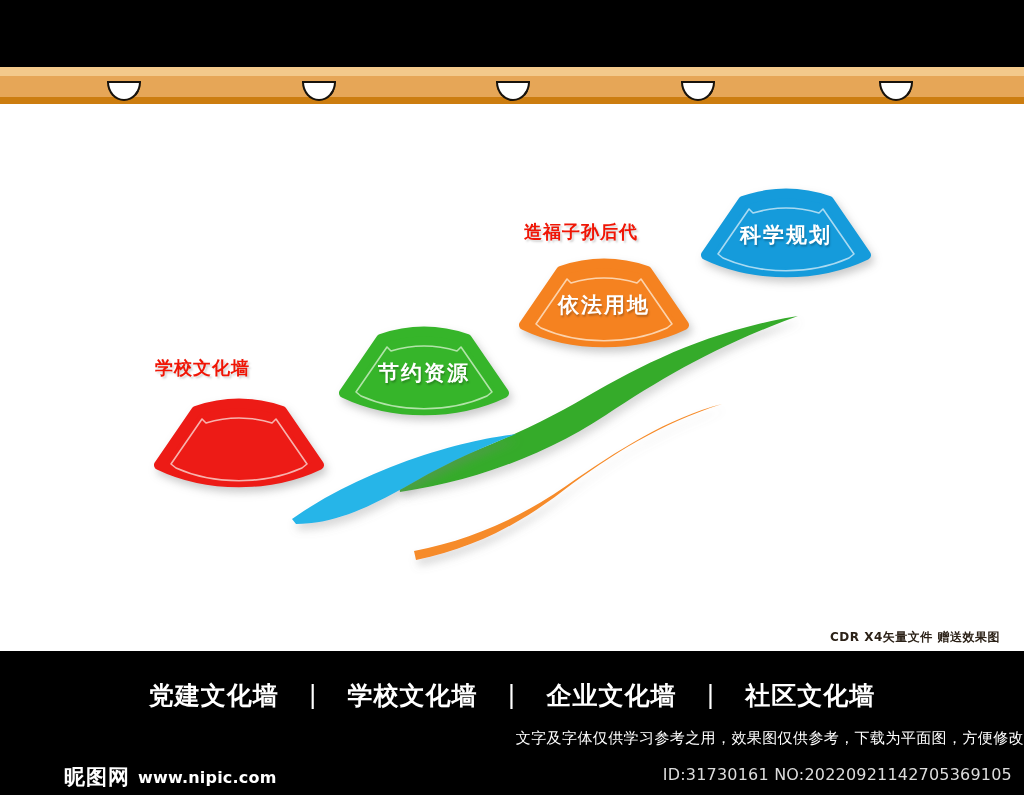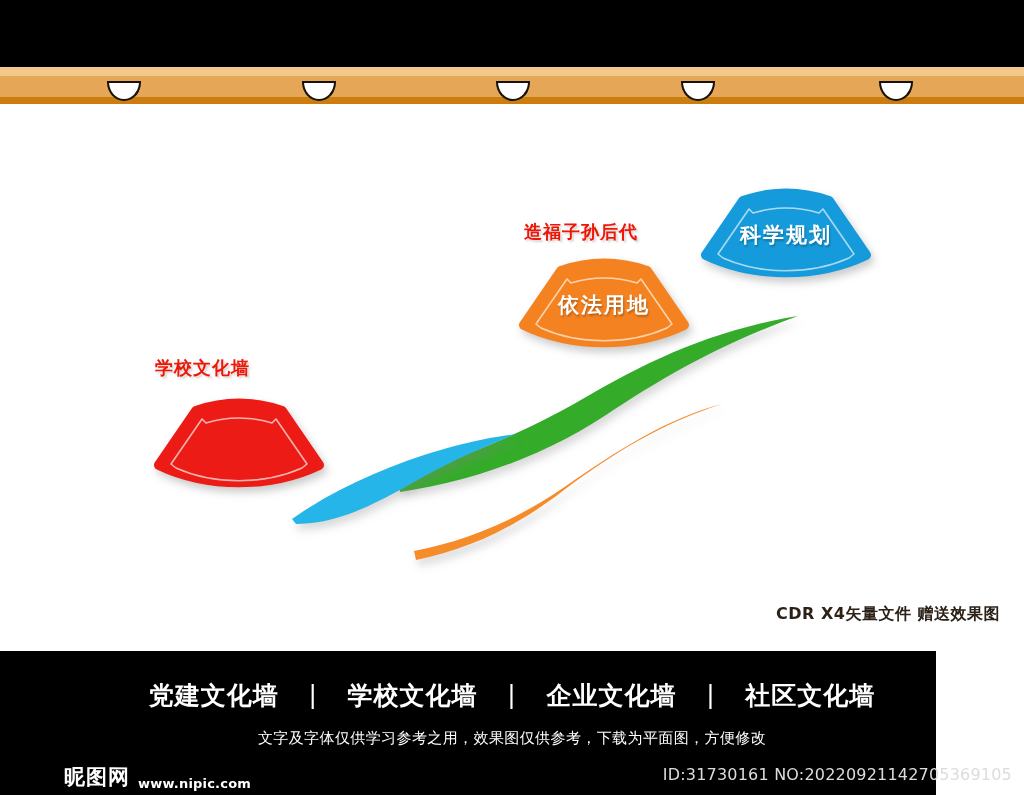--- a/index.html
+++ b/index.html
@@ -104,34 +104,34 @@
     position: absolute;
     left: 0; top: 0;
     width: 1024px; height: 795px;
     pointer-events: none;
   }
 
   
   .cdr-note {
     position: absolute;
     right: 24px;
-    top: 604px;
+    top: 629px;
     color: #2b2117;
     font-weight: bold;
-    font-size: 16px;
+    font-size: 12px;
     letter-spacing: 0.5px;
     white-space: nowrap;
     font-family: "DejaVu Sans", "Liberation Sans", sans-serif;
   }
 
   
   .bottom-black {
     position: absolute;
     left: 0; top: 651px;
-    width: 936px; height: 144px;
+    width: 1024px; height: 144px;
     background: #000000;
   }
   .footer-nav {
     position: absolute;
     left: 0; top: 28px;
     width: 1024px;
     text-align: center;
     color: #ffffff;
     font-weight: bold;
     font-size: 25px;
@@ -143,47 +143,47 @@
     display: inline-block;
     margin: 0 20px;
     font-weight: normal;
     color: #ffffff;
     transform: translateY(-1px);
   }
   .footer-sub {
     position: absolute;
     left: 0; top: 78px;
     width: 1024px;
-    text-align: center;
+    text-align: right;
     color: #ffffff;
     font-size: 15px;
     letter-spacing: 0.4px;
     white-space: nowrap;
     font-family: "DejaVu Sans", "Liberation Sans", sans-serif;
   }
   .brand {
     position: absolute;
     left: 20px;
     top: 112px;
     display: flex;
-    align-items: flex-end;
+    align-items: center;
     gap: 8px;
     padding-left: 44px;
   }
   .brand-cn {
     color: #ffffff;
     font-weight: bold;
     font-size: 21px;
     letter-spacing: 1px;
     font-family: "DejaVu Sans", "Liberation Sans", sans-serif;
   }
   .brand-url {
     color: #ffffff;
     font-weight: bold;
-    font-size: 13px;
+    font-size: 16px;
     letter-spacing: 0.2px;
     font-family: "DejaVu Sans", "Liberation Sans", sans-serif;
   }
   .asset-id {
     position: absolute;
     right: 12px;
     top: 765px;
     color: #dcdcdc;
     font-size: 16px;
     letter-spacing: 0.2px;
@@ -243,20 +243,29 @@
   <div class="fan" style="left:153px; top:402px;">
     <svg viewBox="0 0 172 90" xmlns="http://www.w3.org/2000/svg">
       <path fill="#ed1b16" d="M 43,9 C 72,-1 100,-1 129,9
                L 166,63 C 118,86 54,86 6,63 Z" stroke="#ed1b16" stroke-width="10" stroke-linejoin="round"></path>
       <path fill="none" stroke="#f7b3ae" stroke-width="1.6" stroke-linejoin="round" d="M 49,17 L 53,21 C 76,14 96,14 119,21 L 123,17
                L 154,62 L 149,66 C 111,83 61,83 23,66 L 18,62 Z"></path>
     </svg>
   </div>
 
 
+  <div class="fan" style="left:338px; top:330px;">
+    <svg viewBox="0 0 172 90" xmlns="http://www.w3.org/2000/svg">
+      <path fill="#36b52a" d="M 43,9 C 72,-1 100,-1 129,9
+               L 166,63 C 118,86 54,86 6,63 Z" stroke="#36b52a" stroke-width="10" stroke-linejoin="round"></path>
+      <path fill="none" stroke="#b2e4a9" stroke-width="1.6" stroke-linejoin="round" d="M 49,17 L 53,21 C 76,14 96,14 119,21 L 123,17
+               L 154,62 L 149,66 C 111,83 61,83 23,66 L 18,62 Z"></path>
+    </svg>
+    <div class="fan-text">节约资源</div>
+  </div>
 
   <div class="tag-label" style="left:524px; top:220px;">造福子孙后代</div>
 
   <div class="fan" style="left:700px; top:192px;">
     <svg viewBox="0 0 172 90" xmlns="http://www.w3.org/2000/svg">
       <path fill="#159bdb" d="M 43,9 C 72,-1 100,-1 129,9
                L 166,63 C 118,86 54,86 6,63 Z" stroke="#159bdb" stroke-width="10" stroke-linejoin="round"></path>
       <path fill="none" stroke="#a9daf2" stroke-width="1.6" stroke-linejoin="round" d="M 49,17 L 53,21 C 76,14 96,14 119,21 L 123,17
                L 154,62 L 149,66 C 111,83 61,83 23,66 L 18,62 Z"></path>
     </svg>

